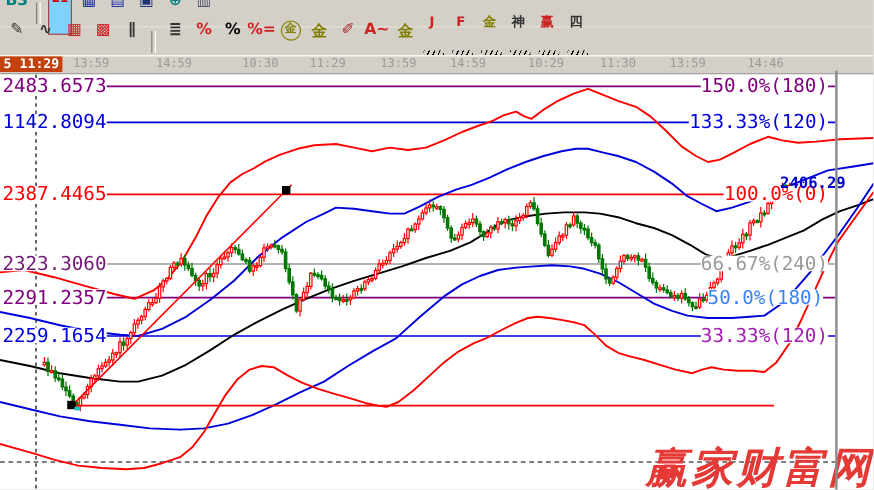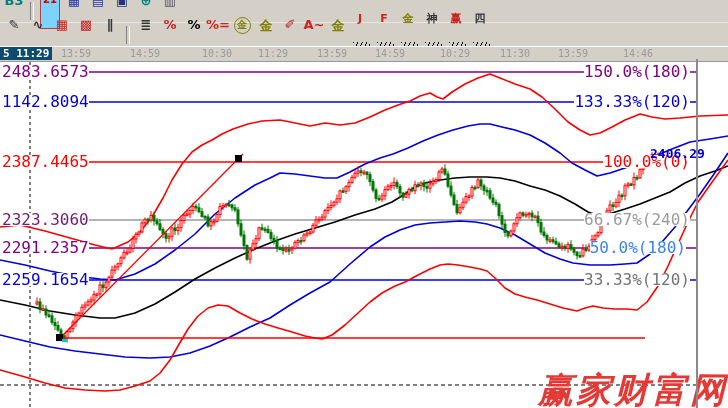--- a/index.html
+++ b/index.html
@@ -12,21 +12,21 @@
         font-family:"DejaVu Sans",sans-serif;font-size:13px;font-weight:bold;cursor:pointer;flex:0 0 auto}
   .tbtn.boxed span{border:1px solid #aa4444;background:#7dd3fc;padding:0 2px;font-size:10px;line-height:12px}
   .tbtn.circled span{border:1px solid #808000;border-radius:50%;width:15px;height:15px;line-height:14px;font-size:10px;text-align:center}
   .tbtn.slash span{font-size:11px;line-height:10px;transform:translate(-2px,-3px)}
   .tbtn.slash::after{content:"";position:absolute;left:3px;bottom:2px;width:17px;height:9px;
         background:repeating-linear-gradient(115deg,#000 0 1px,transparent 1px 4px)}
   .vsep{width:2px;height:18px;border-left:1px solid #808080;border-right:1px solid #ffffff;margin:0 4px;flex:0 0 auto}
   #timebar{position:relative;height:14px;background:#d4d0c8;border-top:1px solid #fff;border-bottom:1px solid #999}
   #timebar .tlabel{position:absolute;top:1px;transform:translateX(-50%);
         font-family:"DejaVu Sans Mono",monospace;font-size:10px;color:#9a9a9a}
-  #badge{position:absolute;left:0;top:0;height:13px;padding:0 3px;background:#0c4a6e;color:#fff;
+  #badge{position:absolute;left:0;top:0;height:13px;padding:0 3px;background:#c2410c;color:#fff;
         font-family:"DejaVu Sans Mono",monospace;font-size:11px;font-weight:bold;line-height:13px}
   #chart{position:relative;width:728px;height:348px;background:#fff}
   #chartsvg{position:absolute;left:0;top:0;z-index:1}
   .lvl{position:absolute;z-index:6;font-family:"DejaVu Sans Mono",monospace;font-size:16px;background:#fff;line-height:13px}
   .lvl.right{text-align:right}
   #title{position:absolute;top:-4px;z-index:10;background:#fff;padding:0 3px;color:#0000cc;
         font-family:"DejaVu Sans Mono",monospace;font-size:15px;font-weight:bold;letter-spacing:1px}
   #annot{position:absolute;z-index:7;color:#ff0000;font-size:13px;font-weight:bold;
         font-family:"DejaVu Sans Mono",monospace;white-space:nowrap}
   #pricelbl{position:absolute;z-index:7;color:#0000d0;font-size:13px;font-weight:bold;
@@ -585,15 +585,15 @@
       <div class="lvl right" style="right: 38px; top: 3px; color: rgb(128, 0, 128);">150.0%(180)</div>
       <div class="lvl" style="left: 2px; top: 33px; color: rgb(0, 0, 221);">1142.8094</div>
       <div class="lvl right" style="right: 38px; top: 33px; color: rgb(0, 0, 221);">133.33%(120)</div>
       <div class="lvl" style="left: 2px; top: 93px; color: rgb(255, 0, 0);">2387.4465</div>
       <div class="lvl right" style="right: 38px; top: 93px; color: rgb(255, 0, 0);">100.0%(0)</div>
       <div class="lvl" style="left: 2px; top: 151px; color: #701a75;">2323.3060</div>
       <div class="lvl right" style="right: 38px; top: 151px; color: rgb(154, 154, 154);">66.67%(240)</div>
       <div class="lvl" style="left: 2px; top: 179px; color: rgb(128, 0, 128);">2291.2357</div>
       <div class="lvl right" style="right: 42px; top: 179px; color: #3b82f6;">50.0%(180)</div>
       <div class="lvl" style="left: 2px; top: 211px; color: rgb(0, 0, 221);">2259.1654</div>
-      <div class="lvl right" style="right: 38px; top: 211px; color: #737373; text-align: right;">33.33%(120)</div>
+      <div class="lvl right" style="right: 38px; top: 211px; color: #a21caf; text-align: right;">33.33%(120)</div>
     </div>
 </div>
 
 </body></html>

